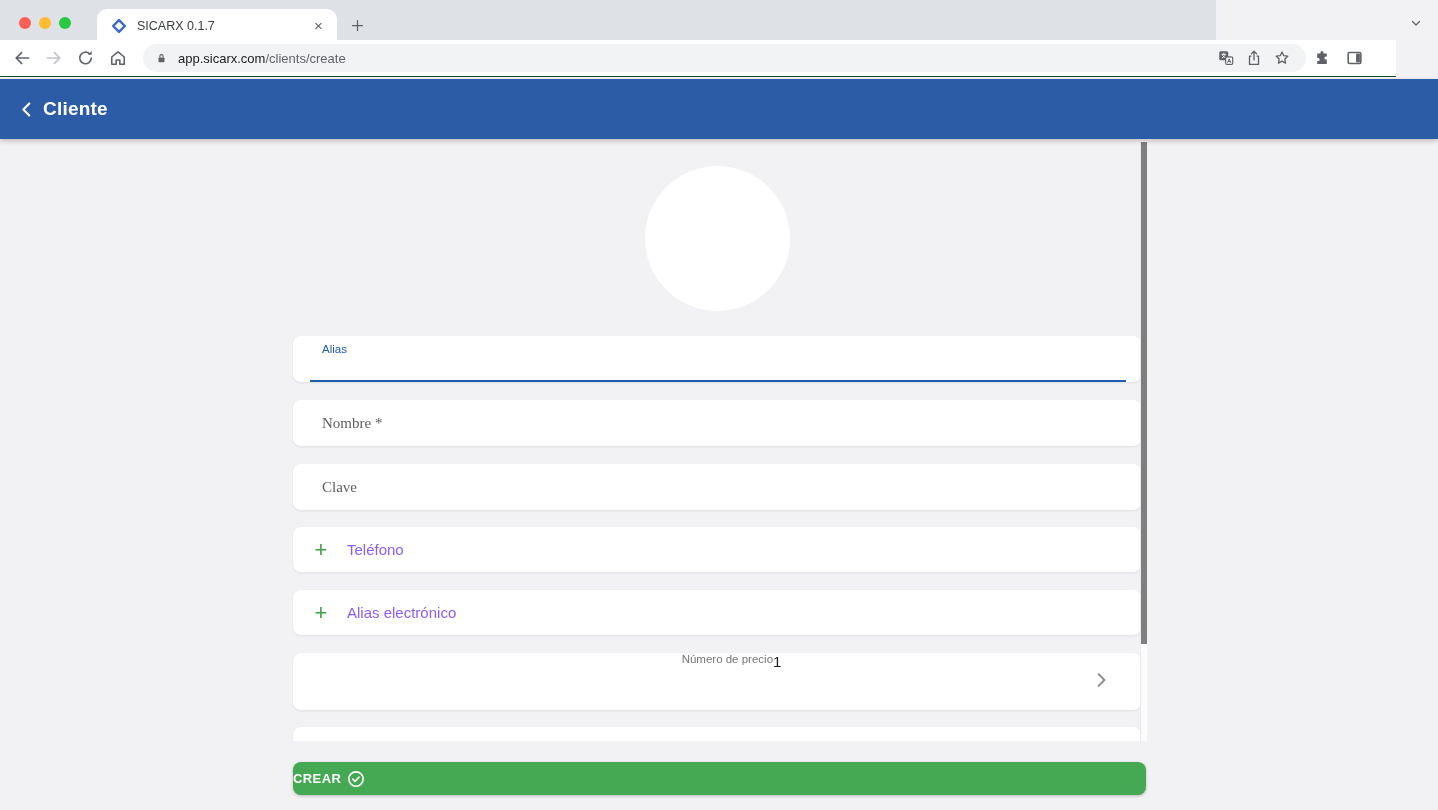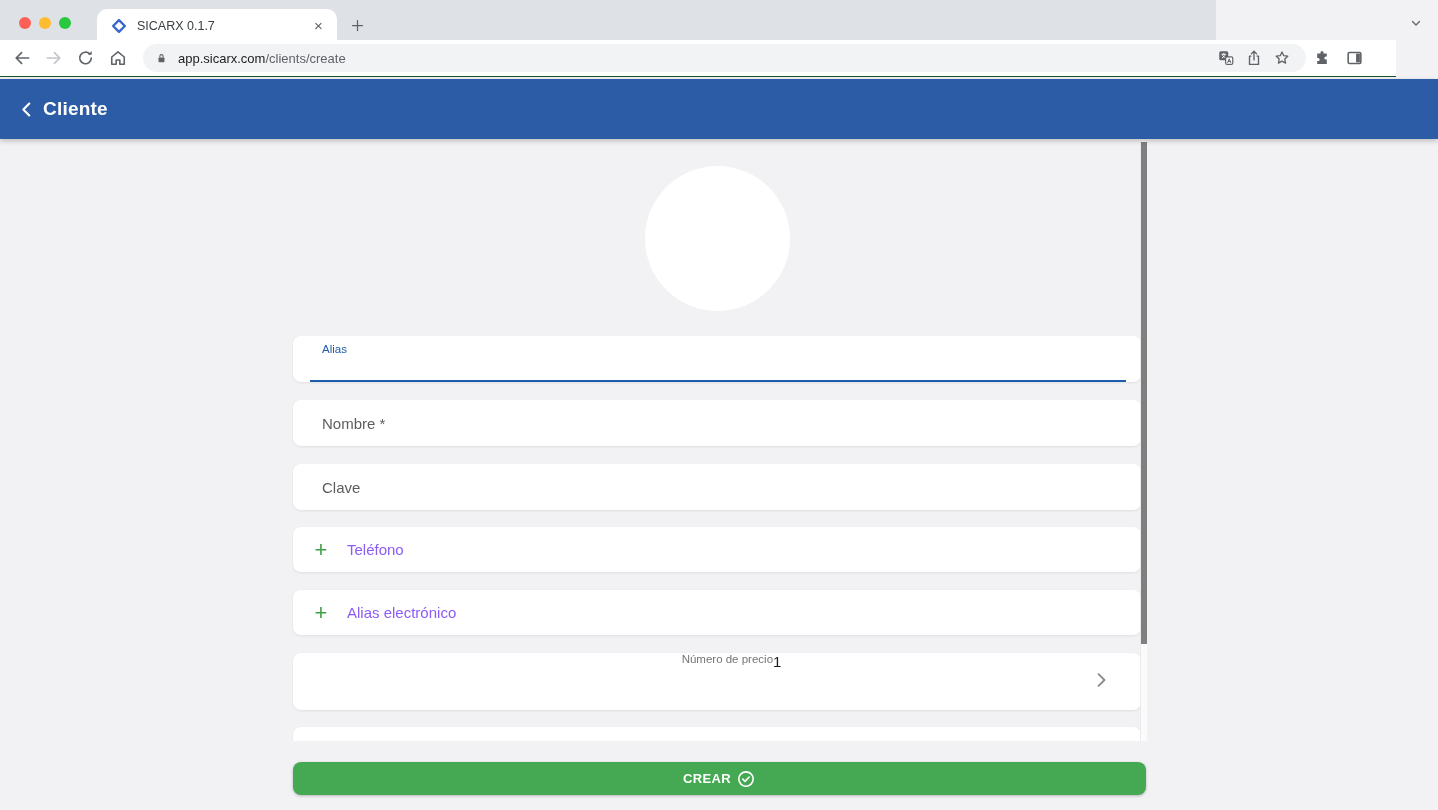--- a/index.html
+++ b/index.html
@@ -51,41 +51,41 @@
   .card { position:absolute; left:1px; width:848px; background:#ffffff; border-radius:8px;
           box-shadow:0 1px 3px rgba(0,0,0,.08); display:flex; align-items:center; }
   .card.c-clave   { top:195px; height:46px; }
   .card.c-nombre  { top:259px; height:46px; }
   .card.c-alias   { top:323px; height:46px; }
   .card.c-tel     { top:386px; height:45px; }
   .card.c-correo  { top:449px; height:45px; }
   .card.c-precio  { top:512px; height:57px; }
   .card.c-partial { top:586px; height:14px; border-radius:8px 8px 0 0; }
 
-  .field-text { font-size:15px; color:#5d5d5d; padding-left:29px; }
+  .field-text { font-size:15px; color:#5d5d5d; padding-left:29px;font-family:Liberation Serif, serif; }
   .focus-label { position:absolute; left:29px; top:7px; font-size:11.5px; color:var(--focus,#1d5bab); }
   .focus-underline { position:absolute; left:17px; right:15px; bottom:0; height:2px; background:var(--focus,#1d5bab); }
 
   .plus-row { padding-left:13px; gap:11px; }
   .plus-glyph { width:30px; text-align:center; font-size:22px; font-weight:500; color:#43a047; line-height:1; }
   .plus-label { font-size:15px; color:#8b5cf6; }
 
   .c-precio { align-items:flex-start; justify-content:center; padding-left:29px; position:relative; }
   .precio-label { font-size:11.5px; color:#757575; margin-bottom:4px; }
   .precio-value { font-size:15px; color:#1f1f1f; }
   .precio-chevron { position:absolute; right:30px; top:50%; transform:translateY(-50%); }
 
   .scrollbar-track { position:absolute; right:0; top:0; width:7px; height:600px; background:#fbfbfb;
                      border-left:1px solid #ebebeb; }
   .scrollbar-thumb { position:absolute; left:0; top:1px; width:7px; height:502px; background:#7f7f7f; }
 
   .create-btn { position:absolute; left:293px; top:623px; width:853px; height:33px; border:none;
                 border-radius:8px; background:var(--green,#45a853); color:#ffffff; font-family:inherit;
                 font-size:13px; font-weight:700; letter-spacing:.4px; display:flex; align-items:center;
-                justify-content:center; gap:5px; box-shadow:0 1px 3px rgba(0,0,0,.25); cursor:pointer; }
+                justify-content:flex-start; gap:5px; box-shadow:0 1px 3px rgba(0,0,0,.25); cursor:pointer; }
 </style>
 </head>
 <body>
 
 <div class="tabstrip">
   <span class="traffic t-red"></span>
   <span class="traffic t-yellow"></span>
   <span class="traffic t-green"></span>
 
   <div class="tab">

